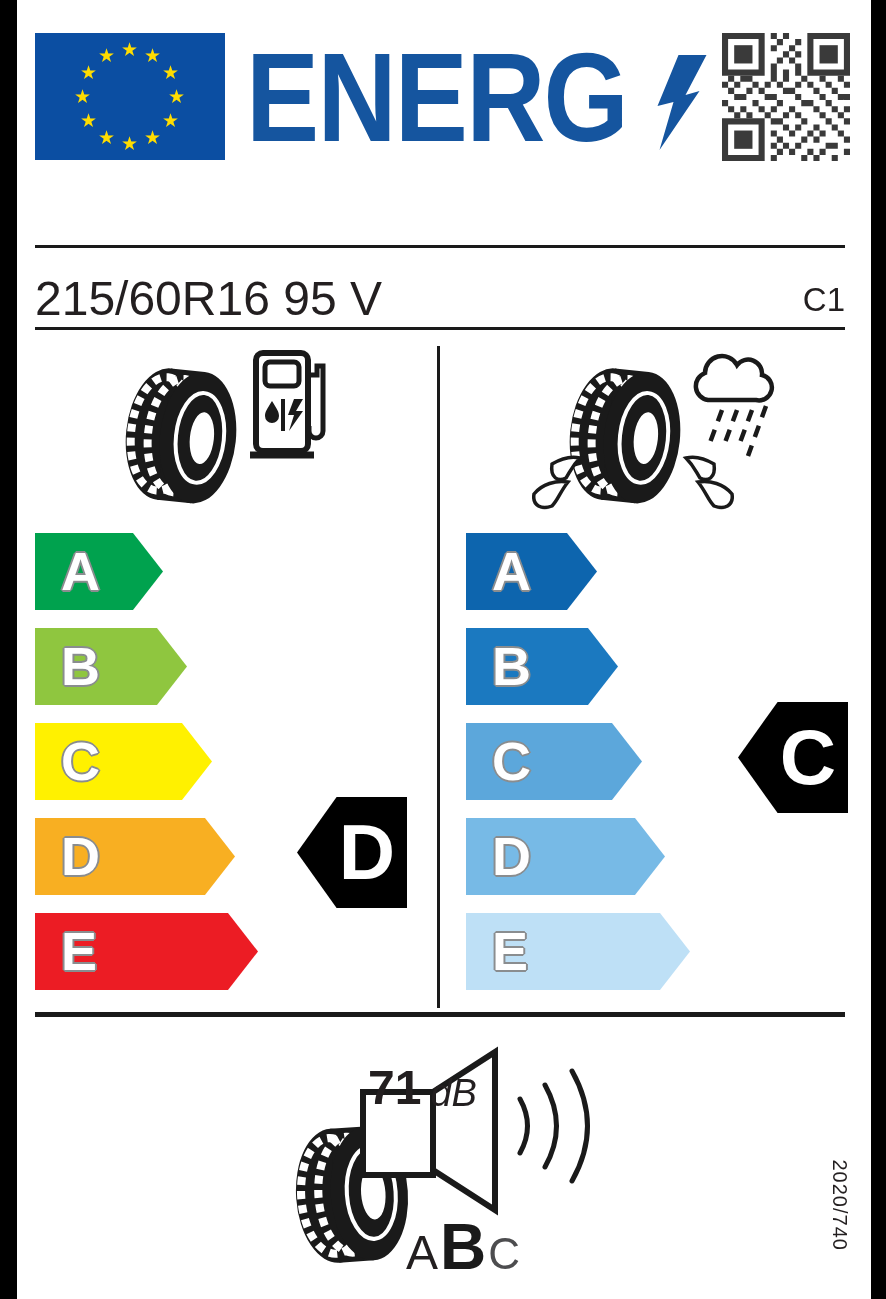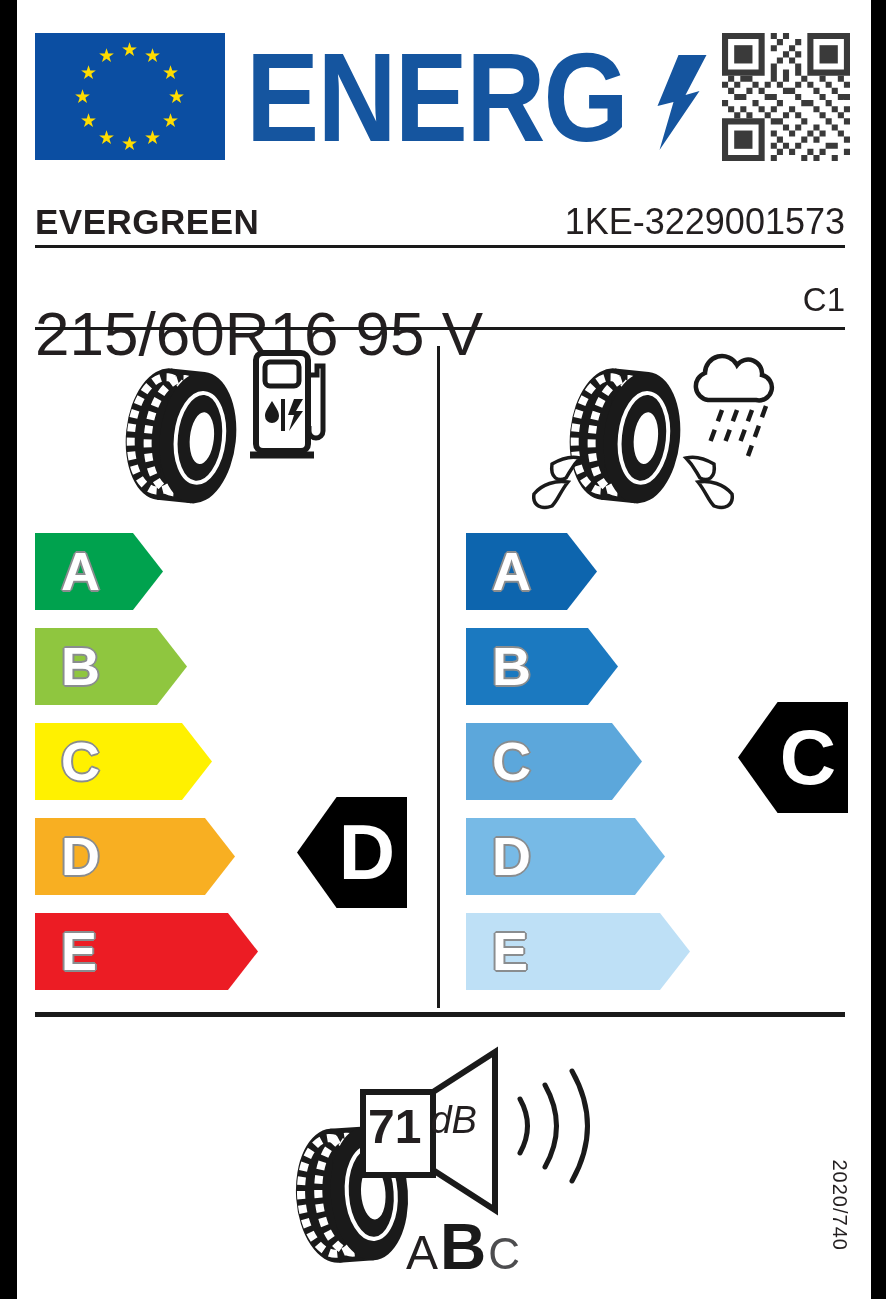--- a/index.html
+++ b/index.html
@@ -12,37 +12,37 @@
   
   .flag{position:absolute;left:35px;top:33px;width:190px;height:127px;}
   .flag .star{position:absolute;font-size:19px;line-height:19px;}
   .logo-text{position:absolute;left:246px;top:35px;font-size:126px;line-height:1;
              font-weight:bold;letter-spacing:-2px;transform:scaleX(0.87);transform-origin:left center;white-space:nowrap;}
   .bolt{position:absolute;left:650px;top:55px;}
   .qr{position:absolute;left:722px;top:33px;width:128px;height:128px;}
   
   .brand{position:absolute;left:35px;top:202px;font-size:35px;font-weight:bold;letter-spacing:0.5px;}
   .artcode{position:absolute;right:41px;top:201px;font-size:36px;}
-  .tiresize{position:absolute;left:35px;top:271px;font-size:62px;margin-top:27px;}
+  .tiresize{position:absolute;left:35px;top:271px;font-size:48px;}
   .tclass{position:absolute;right:41px;top:281px;font-size:33px;}
   
   .icon-abs{position:absolute;}
   .divider{position:absolute;left:437px;top:346px;width:3px;height:662px;background:#1a1a1a;}
   
   .arrow{position:absolute;height:77px;
          clip-path:polygon(0 0,calc(100% - 30px) 0,100% 50%,calc(100% - 30px) 100%,0 100%);}
   .grade-letter{display:block;margin-left:26px;font-size:54px;font-weight:bold;color:#fff;line-height:77px;
       text-shadow:2px 0 0 #8a8d8f,-2px 0 0 #8a8d8f,0 2px 0 #8a8d8f,0 -2px 0 #8a8d8f,
                   1px 1px 0 #8a8d8f,-1px -1px 0 #8a8d8f,1px -1px 0 #8a8d8f,-1px 1px 0 #8a8d8f;}
   .rated{position:absolute;width:110px;height:111px;background:#000;color:#fff;
          clip-path:polygon(36% 0,100% 0,100% 100%,36% 100%,0 50%);
          display:flex;align-items:center;justify-content:center;box-sizing:border-box;padding-left:30px;
          font-size:78px;font-weight:bold;}
   
-  .db-text{position:absolute;left:368px;top:1099px;display:flex;align-items:flex-start;gap:9px;white-space:nowrap;}
+  .db-text{position:absolute;left:368px;top:1060px;display:flex;align-items:flex-end;gap:9px;white-space:nowrap;}
   .db-val{font-size:48px;font-weight:bold;}
   .db-unit{font-size:38px;font-style:italic;}
   .abc{position:absolute;left:406px;top:1210px;display:flex;align-items:baseline;}
   .abc .n-a{font-size:48px;color:#231f20;}
   .abc .n-b{font-size:64px;font-weight:bold;color:#1a1a1a;margin:0 2px;}
   .abc .n-c{font-size:44px;color:#4d4d4f;}
   .regnum{position:absolute;left:795px;top:1192px;width:88px;text-align:center;font-size:20px;
           transform:rotate(90deg);color:#231f20;letter-spacing:1px;}
 </style>
 </head>
@@ -118,22 +118,20 @@
                  M60 90h6v6h-6zM72 90h6v6h-6zM90 90h6v6h-6zM108 90h6v6h-6z
                  M48 96h6v6h-6zM66 96h6v6h-6zM84 96h6v6h-6zM96 96h6v6h-6zM114 96h6v6h-6z
                  M54 102h6v6h-6zM78 102h6v6h-6zM90 102h6v6h-6zM120 102h6v6h-6z
                  M48 108h6v6h-6zM60 108h6v6h-6zM72 108h6v6h-6zM102 108h6v6h-6zM108 108h6v6h-6z
                  M54 114h6v6h-6zM66 114h6v6h-6zM84 114h6v6h-6zM96 114h6v6h-6zM120 114h6v6h-6z
                  M48 120h6v6h-6zM78 120h6v6h-6zM90 120h6v6h-6zM108 120h6v6h-6z"></path>
       </g>
     </svg>
   </div>
 
-  <div class="brand">EVERGREEN</div>
-  <div class="artcode">1KE-3229001573</div>
   <div class="rule" style="top:245px;height:3px;"></div>
   <div class="tiresize">215/60R16 95 V</div>
   <div class="tclass">C1</div>
   <div class="rule" style="top:327px;height:3px;"></div>
 
   <div class="icon-abs" style="left:122px;top:366px;">
     <svg width="120" height="140" viewBox="0 0 120 140">
         <g transform="rotate(6 60 70)">
           <use href="#tire"></use>
         </g>

